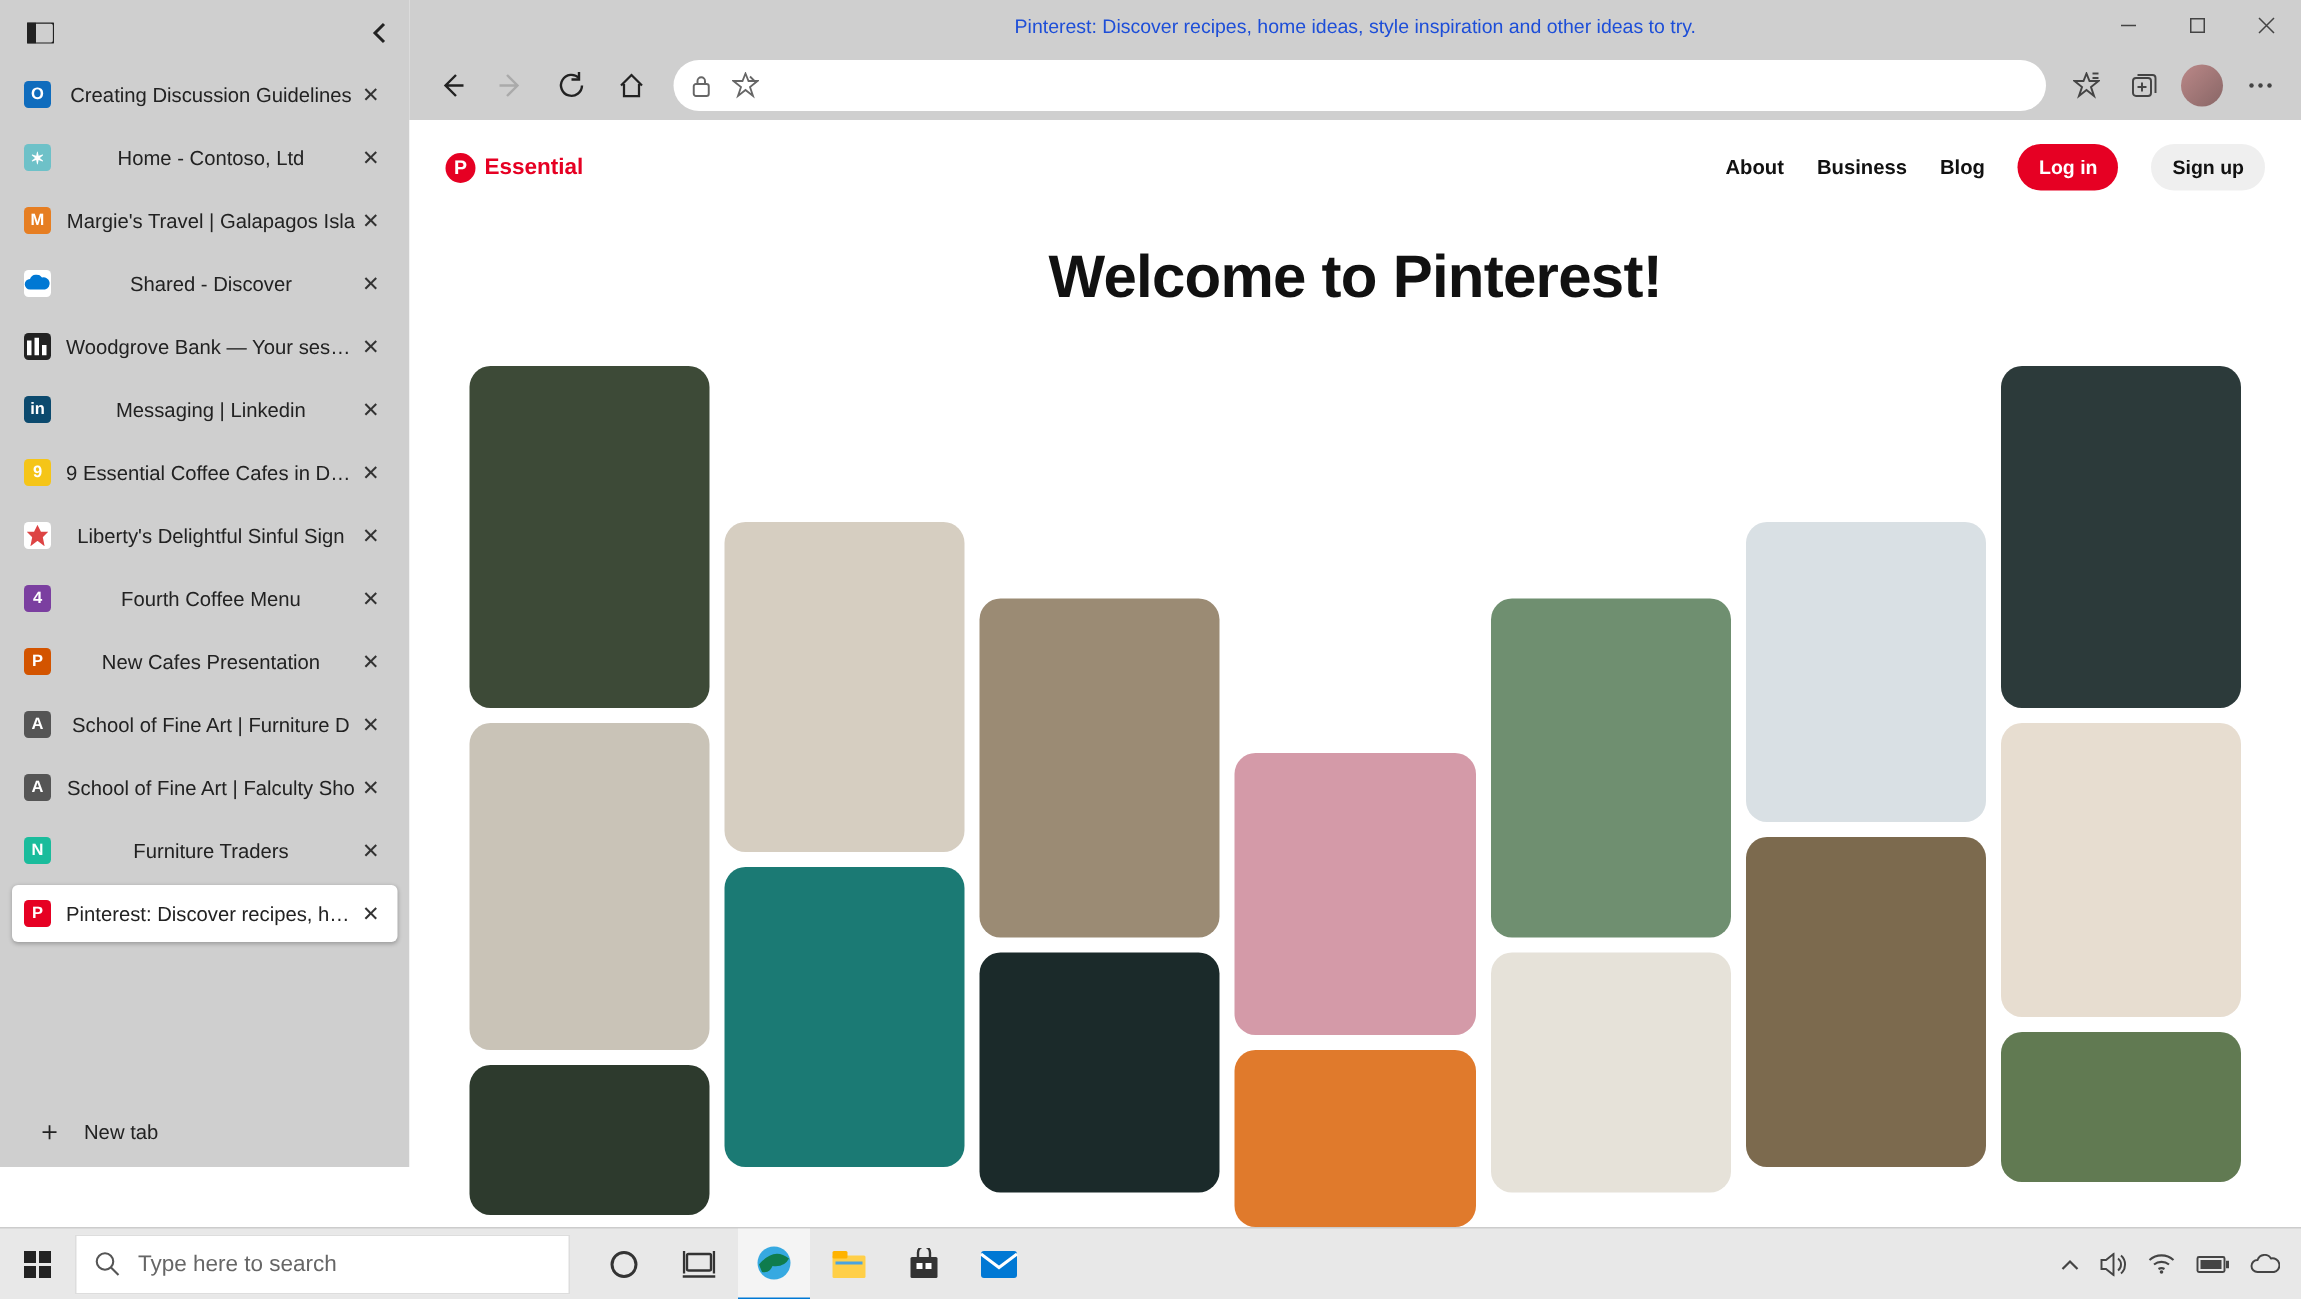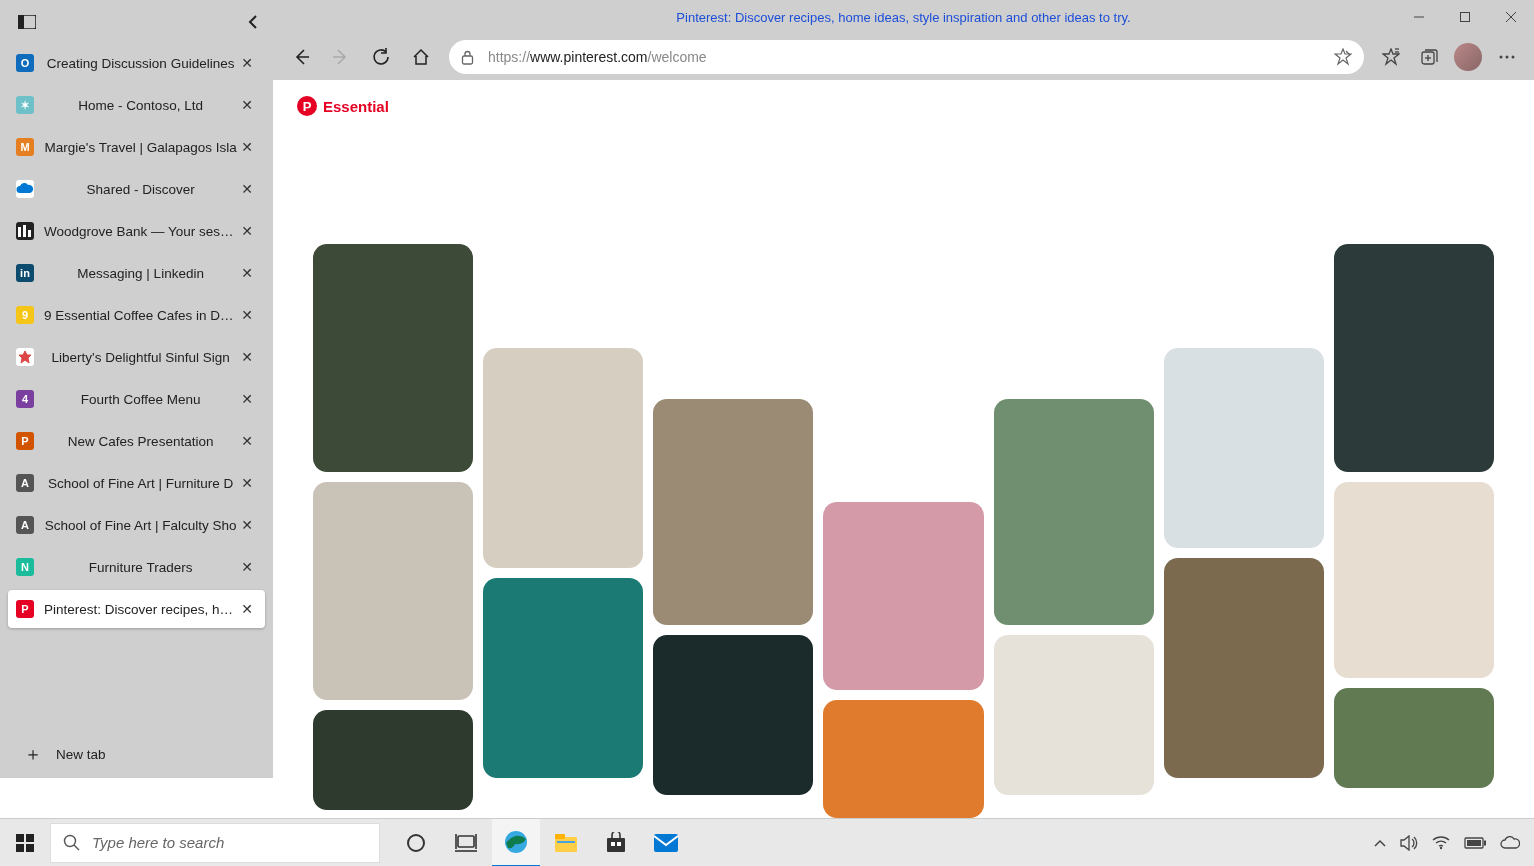--- a/index.html
+++ b/index.html
@@ -108,21 +108,21 @@
   .gallery {
     position: absolute; left: 0; right: 0; top: 164px; bottom: 0;
     display: flex; gap: 10px; padding: 0 40px;
   }
   .col { flex: 1; display: flex; flex-direction: column; gap: 10px; }
   .pin { width: 100%; border-radius: 14px; }
 
   
   .taskbar {
     position: absolute; left: 0; right: 0; bottom: 0; height: 48px;
-    background: #e8e8e8; display: flex; align-items: center; border-top: 1px solid #ccc; font-style: italic;
+    background: #e8e8e8; display: flex; align-items: center; border-top: 1px solid #ccc;
   }
   .start { width: 50px; height: 48px; display: flex; align-items: center; justify-content: center; cursor: pointer; }
   .search-box {
     width: 330px; height: 40px; background: #fff; display: flex; align-items: center;
     padding: 0 12px; font-size: 15px; color: #666; gap: 12px; border: 1px solid #ddd;
   }
   .task-icons { display: flex; align-items: center; height: 48px; margin-left: 12px; gap: 2px; }
   .task-icon {
     width: 48px; height: 48px; display: flex; align-items: center; justify-content: center;
     cursor: pointer; font-size: 20px;
@@ -289,23 +289,20 @@
         <path d="M2 9 L9 2 L16 9 M4 8 V16 H14 V8" fill="none" stroke="#222" stroke-width="1.5"></path>
       </svg>
   </div>
   <div class="addr">
     <span class="lock">
       <svg width="13" height="15" viewBox="0 0 13 15">
           <rect x="1.5" y="6" width="10" height="8" rx="1.5" fill="none" stroke="#666" stroke-width="1.3"></rect>
           <path d="M4 6 V4 a2.5 2.5 0 0 1 5 0 V6" fill="none" stroke="#666" stroke-width="1.3"></path>
         </svg>
     </span>
-    <span class="url">
-      <span class="proto">https://</span><span class="host">www.pinterest.com</span><span class="path">/welcome</span>
-    </span>
     <span style="color:#666;">
       <svg width="18" height="18" viewBox="0 0 18 18">
           <path d="M9 1 L11 6 L17 6 L12 10 L14 16 L9 12 L4 16 L6 10 L1 6 L7 6 Z" fill="none" stroke="#666" stroke-width="1.2"></path>
           <line x1="12" y1="3" x2="16" y2="7" stroke="#666" stroke-width="1.2"></line>
         </svg>
     </span>
   </div>
   <div class="tool-icon">
     <svg width="18" height="18" viewBox="0 0 18 18">
         <path d="M9 1 L11 6 L17 6 L12 10 L14 16 L9 12 L4 16 L6 10 L1 6 L7 6 Z" fill="none" stroke="#444" stroke-width="1.3"></path>
@@ -330,21 +327,29 @@
       </svg>
   </div>
 </div>
 
 <div class="page">
   <div class="pin-header">
     <div class="pin-logo">
       <span class="circle">P</span>
       <span>Essential</span>
     </div>
-  </div>
+    <div class="pin-nav">
+      <a>About</a>
+      <a>Business</a>
+      <a>Blog</a>
+      <span class="pin-btn login">Log in</span>
+      <span class="pin-btn signup">Sign up</span>
+    </div>
+  </div>
+  <div class="hero">Welcome to Pinterest!</div>
   <div class="gallery" id="gallery">
       <div class="col" style="padding-top: 0px;">
         <div class="pin" style="height: 228px; background: rgb(61, 74, 55);"></div>
         <div class="pin" style="height: 218px; background: rgb(201, 195, 183);"></div>
         <div class="pin" style="height: 100px; background: rgb(45, 58, 45);"></div>
       </div>
       <div class="col" style="padding-top: 104px;">
         <div class="pin" style="height: 220px; background: rgb(214, 206, 193);"></div>
         <div class="pin" style="height: 200px; background: rgb(27, 122, 116);"></div>
       </div>

